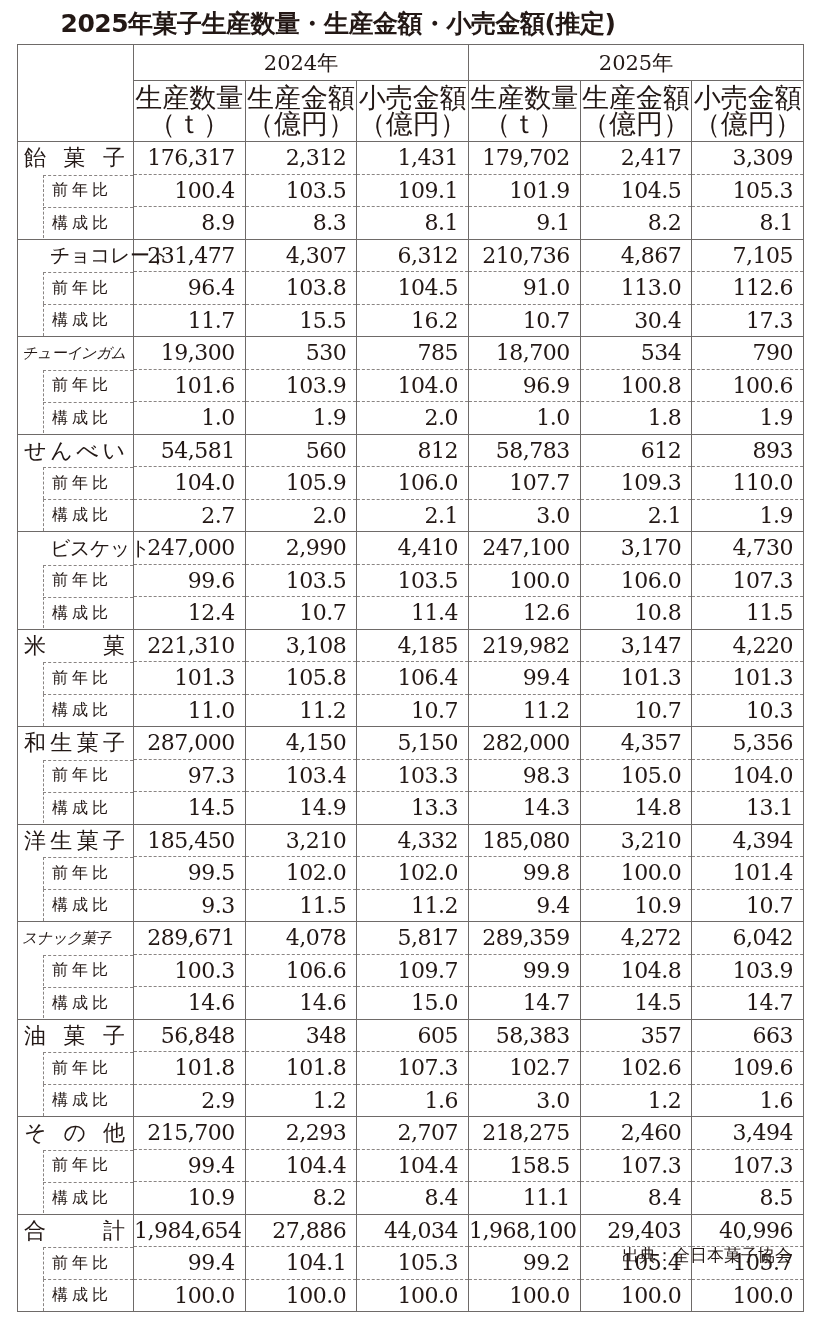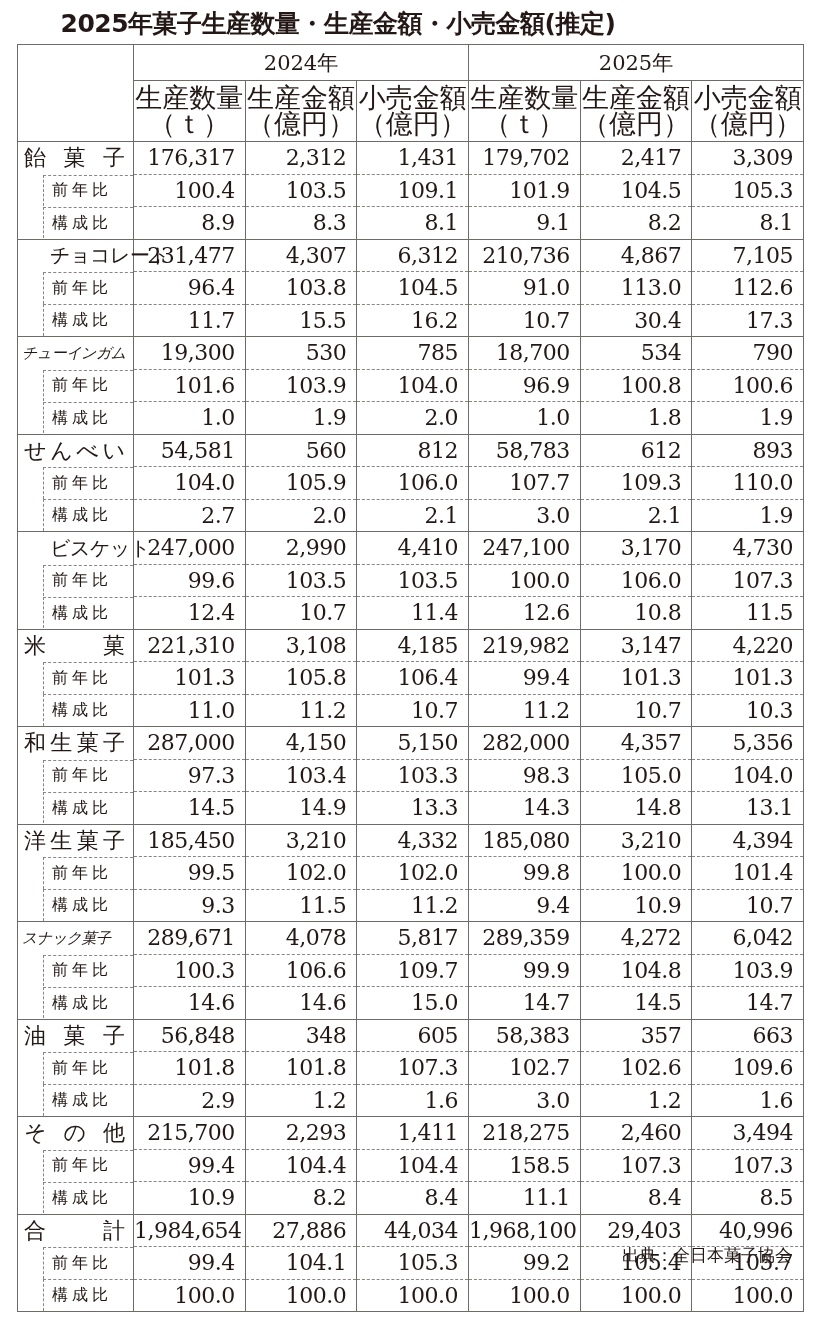--- a/index.html
+++ b/index.html
@@ -440,21 +440,21 @@
       <tr class="d main">
         <td class="lbl">
           <div class="cat">
             <span>そ</span>
             <span>の</span>
             <span>他</span>
           </div>
         </td>
         <td>215,700</td>
         <td>2,293</td>
-        <td>1,411</td>
+        <td>2,707</td>
         <td>218,275</td>
         <td>2,460</td>
         <td>3,494</td>
       </tr>
       <tr class="d sub1">
         <td class="lbl">
           <div class="inner">前年比</div>
         </td>
         <td>99.4</td>
         <td>104.4</td>

